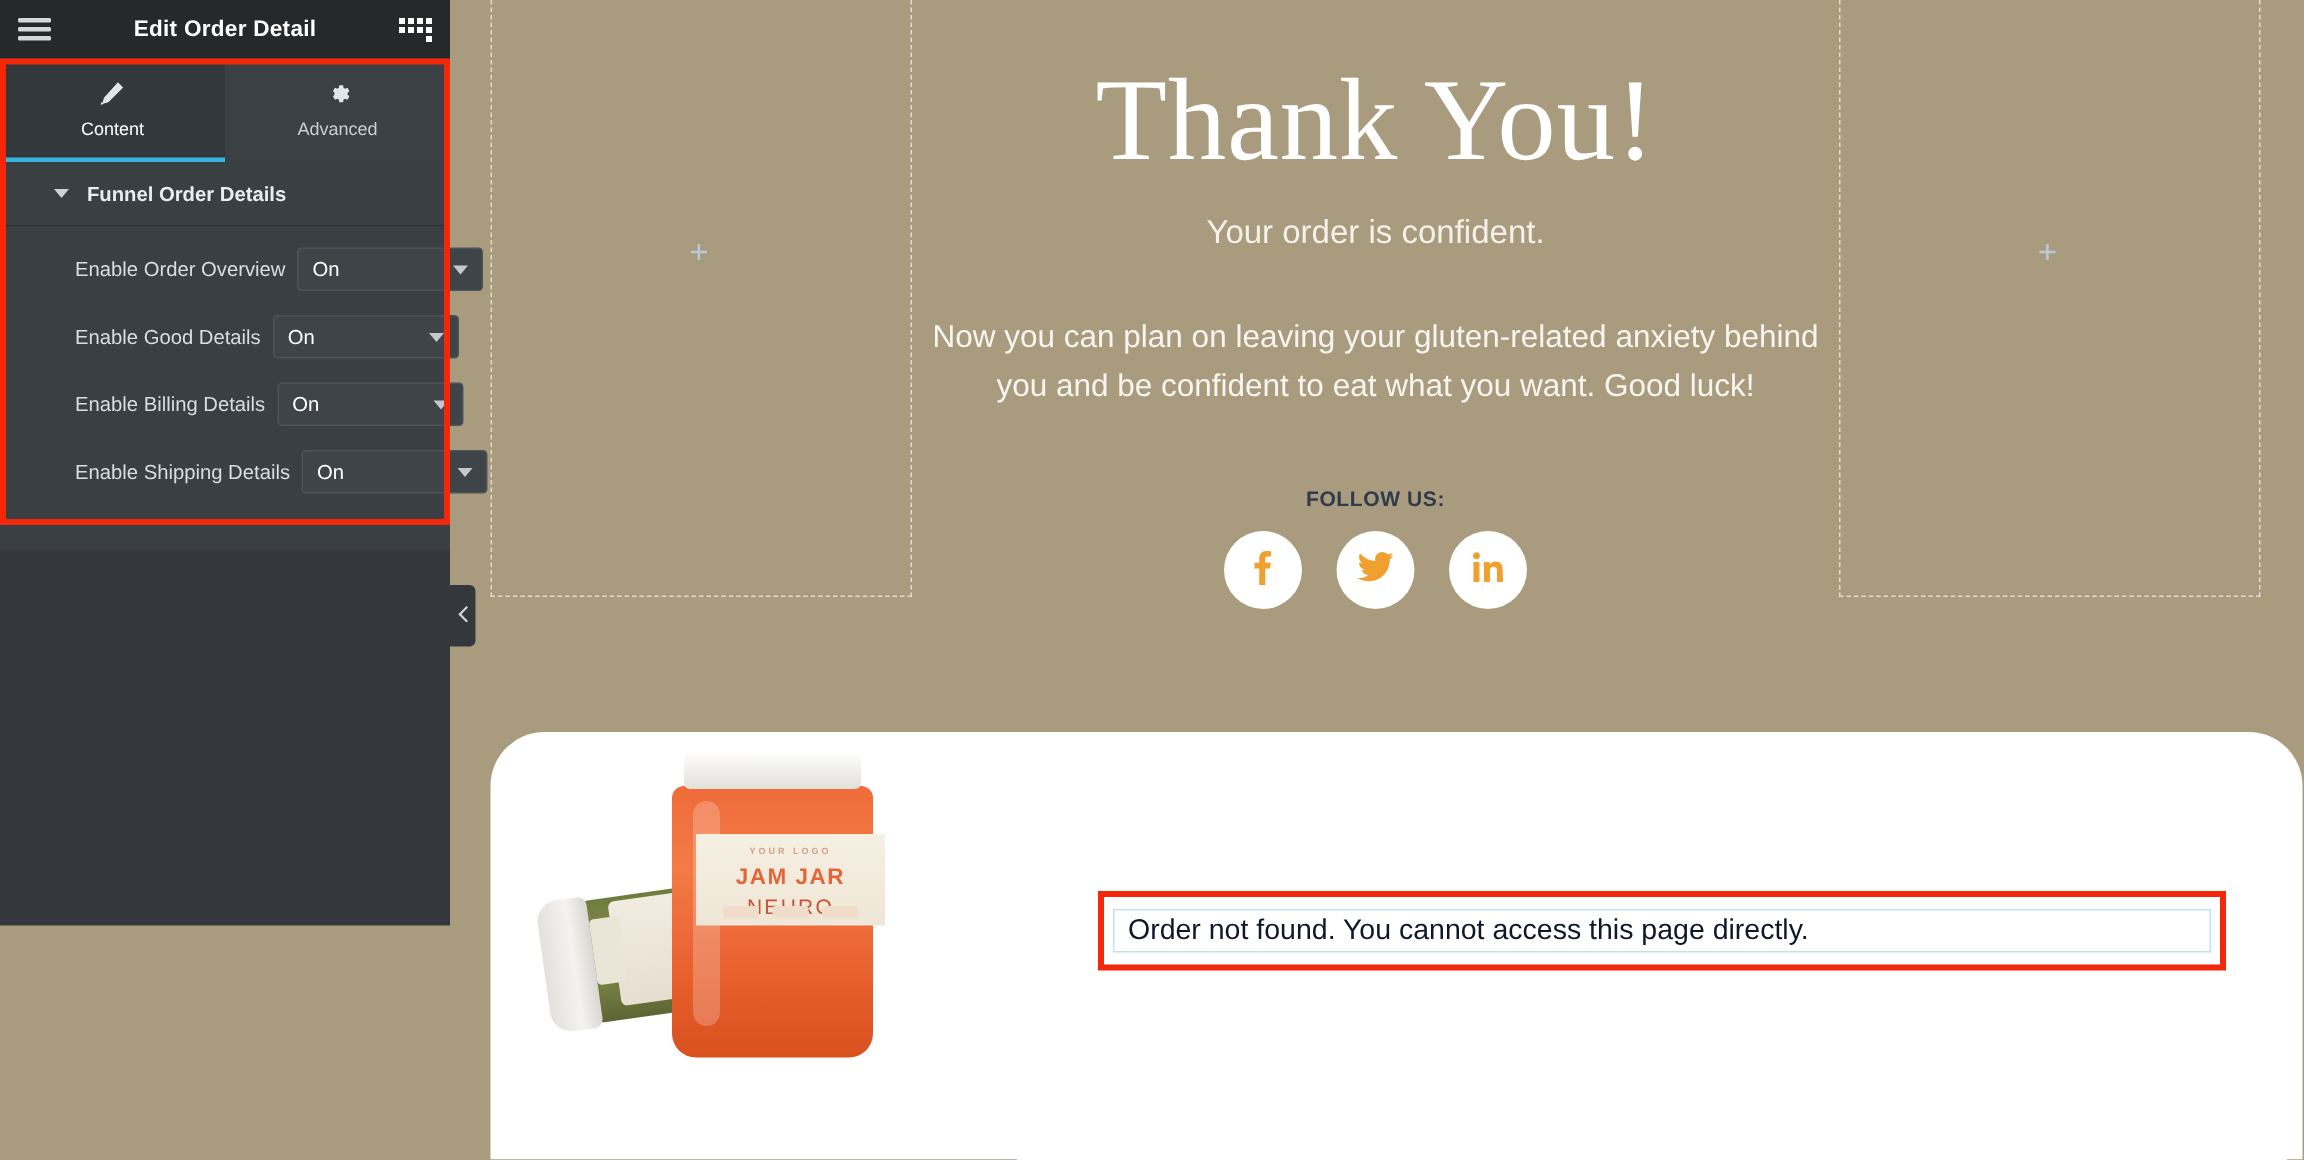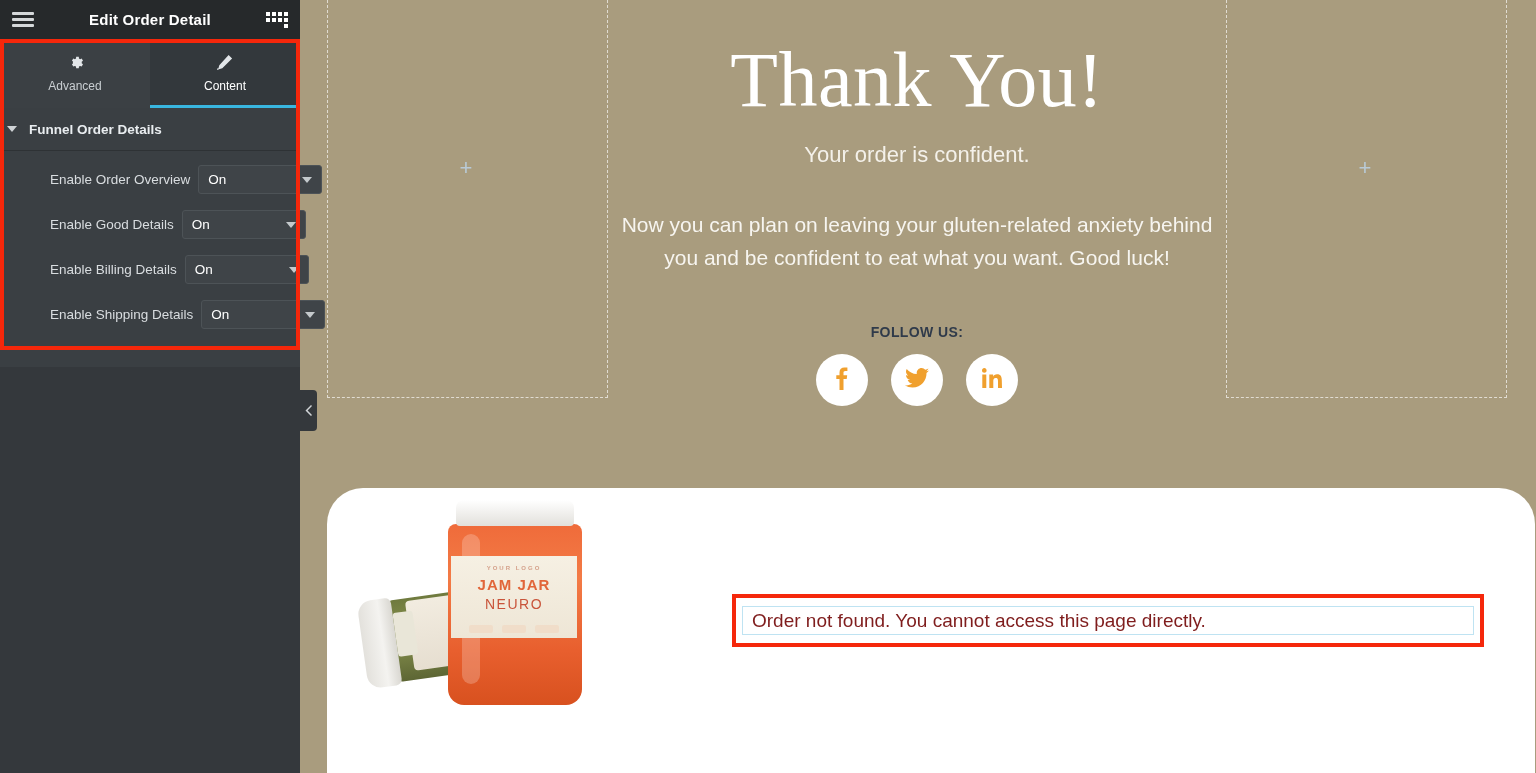--- a/index.html
+++ b/index.html
@@ -120,21 +120,21 @@
     position:absolute; left:0; top:24px; width:134px; height:181px;
     background:linear-gradient(180deg,#ef6b3a,#f37b46 30%,#e85f2e 70%,#d8511f);
     border-radius:8px 8px 16px 16px;
     overflow:hidden;
   }
   .jar-glass::after {
     content:""; position:absolute; left:14px; top:10px; width:18px; height:150px;
     background:rgba(255,255,255,.22); border-radius:9px;
   }
   .jar-label {
-    position:absolute; left:3px; top:56px; width:126px; height:82px;
+    position:absolute; left:16px; top:56px; width:126px; height:61px;
     background:linear-gradient(180deg,#f6f0e3,#eee6d6);
   }
   .jar-label .lbl-top {
     margin-top:9px; text-align:center; font-size:6px; letter-spacing:2px;
     color:#d4a08a; font-weight:bold;
   }
   .jar-label .lbl-main {
     margin-top:5px; text-align:center; font-size:15px; font-weight:bold;
     color:#e1663a; letter-spacing:1px;
   }
@@ -154,25 +154,25 @@
   .notice-wrap { position:relative; }
   .notice-annot {
     position:absolute; left:-10px; top:-12px; width:752px; height:53px;
     border:4px solid #f5270b; pointer-events:none;
   }
   .notice-box {
     width:732px; height:29px;
     border:1px solid #bfe3f2; background:#ffffff;
     display:flex; align-items:center; padding-left:9px;
   }
-  .notice-text { font-size:19px; color:#7f1d1d; }
+  .notice-text { font-size:19px; color:#0f172a; }
 
   
   #panel {
-    position:absolute; left:0; top:0; width:300px; height:773px;
+    position:absolute; left:0; top:0; width:300px; height:617px;
     background:#34383c;
   }
   .panel-header {
     height:39px; background:#26292b;
     display:flex; align-items:center; justify-content:space-between;
     padding:0 12px;
   }
   .panel-title {
     font-size:15px; color:#ffffff; font-weight:bold; letter-spacing:.2px;
     flex:1; text-align:center;
@@ -195,21 +195,21 @@
   }
   .tab.active { background:#33383c; color:#ffffff; }
   .tab.active::after {
     content:""; position:absolute; left:0; right:0; bottom:0;
     height:3px; background:#39b6e0;
   }
   .tab svg { fill:#e2e6e9; }
 
   .section-header {
     height:43px; background:#3a3f43;
-    display:flex; align-items:center; gap:12px; padding-left:7px;
+    display:flex; align-items:center; gap:12px; padding-left:36px;
     border-bottom:1px solid #2e3235; cursor:pointer;
   }
   .section-header .caret {
     width:0; height:0; border-left:5px solid transparent;
     border-right:5px solid transparent; border-top:6px solid #cfd3d6;
   }
   .section-header span {
     font-size:13.5px; font-weight:bold; color:#e9edf0;
   }
 
@@ -340,36 +340,36 @@
           <i></i>
           <i></i>
           <i></i>
           <i></i>
           <i></i>
           <i></i>
       </div>
     </div>
 
     <div class="tabs">
+      <div class="tab active">
+        <span>
+          <svg width="16" height="16" viewBox="0 0 16 16">
+              <path d="M11.6.9 15.1 4.4 5.3 14.2 1.1 15.4l1.2-4.2zM0 16l.6-2 1.4 1.4z"></path>
+            </svg>
+        </span>
+        <span>Content</span>
+      </div>
       <div class="tab">
         <span>
           <svg width="15" height="15" viewBox="0 0 16 16">
               <path d="M8 5.2a2.8 2.8 0 1 0 0 5.6 2.8 2.8 0 0 0 0-5.6zm6.6 3.5.1-.7-.1-.7 1.4-1.1-1.4-2.4-1.7.6-1.2-.7-.2-1.8h-2.8l-.2 1.8-1.2.7-1.7-.6L4.2 6.2 5.6 7.3l-.1.7.1.7-1.4 1.1 1.4 2.4 1.7-.6 1.2.7.2 1.8h2.8l.2-1.8 1.2-.7 1.7.6 1.4-2.4z"></path>
             </svg>
         </span>
         <span>Advanced</span>
       </div>
-      <div class="tab active">
-        <span>
-          <svg width="16" height="16" viewBox="0 0 16 16">
-              <path d="M11.6.9 15.1 4.4 5.3 14.2 1.1 15.4l1.2-4.2zM0 16l.6-2 1.4 1.4z"></path>
-            </svg>
-        </span>
-        <span>Content</span>
-      </div>
     </div>
 
     <div class="section-header">
       <div class="caret"></div>
       <span>Funnel Order Details</span>
     </div>
 
     <div class="controls">
       <div class="ctrl-row">
         <div class="ctrl-label">Enable Order Overview</div>

